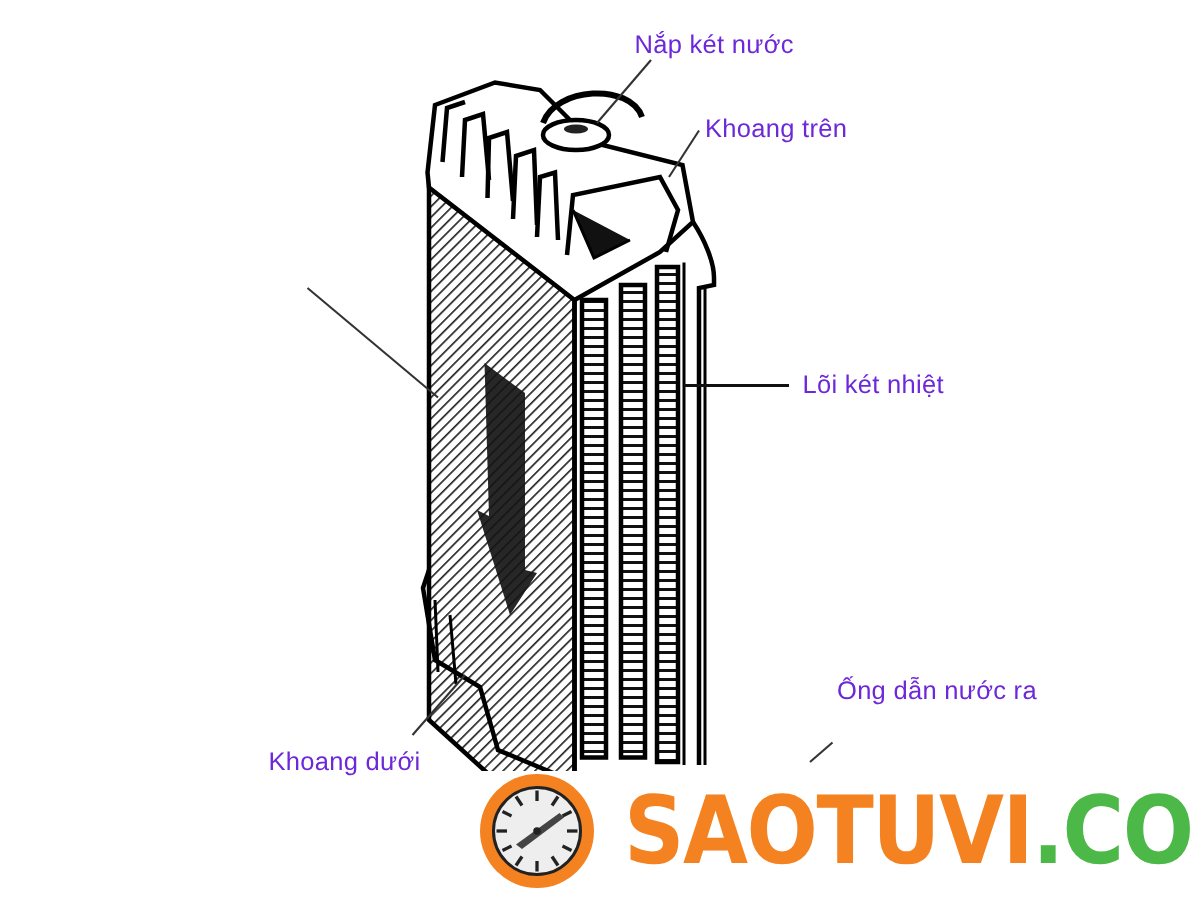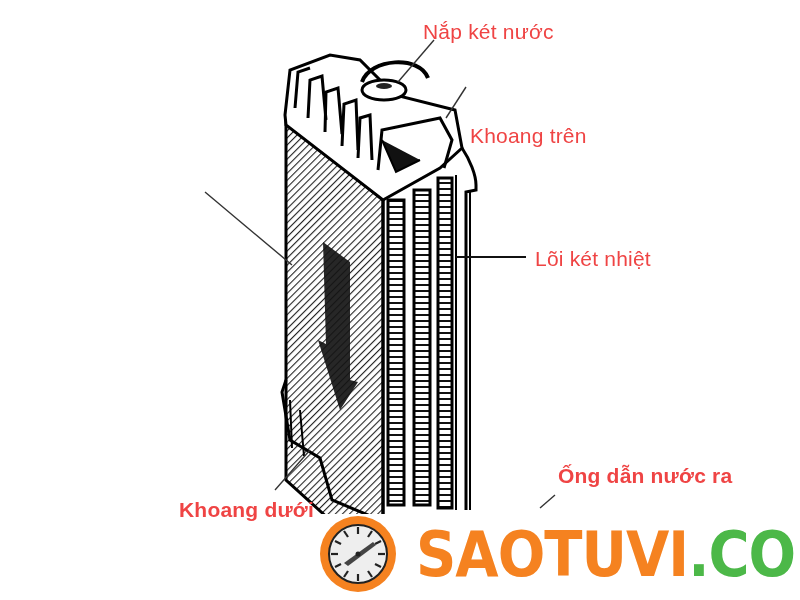--- a/index.html
+++ b/index.html
@@ -1,19 +1,19 @@
 <!DOCTYPE html>
 <html><head>
 <meta charset="utf-8">
 <style>
   html, body { margin: 0; padding: 0; background: #ffffff; }
   body { width: 800px; height: 600px; position: relative; overflow: hidden;
          font-family: "Liberation Sans", "DejaVu Sans", sans-serif; }
   .diagram { position: absolute; left: 0; top: 0; width: 800px; height: 600px; }
-  .label { position: absolute; font-size: 21px; color: #ef4444; white-space: nowrap; letter-spacing: 0.2px; }
+  .label { position: absolute; font-size: 17px; color: #6d28d9; white-space: nowrap; letter-spacing: 0.2px; }
   .logo { position: absolute; left: 318px; top: 514px; width: 482px; height: 86px; background: #ffffff; }
   .logo-text { position: absolute; left: 98px; top: 6px; font-family: "DejaVu Sans", sans-serif; font-weight: bold;
                font-size: 56px; letter-spacing: -1px; line-height: 70px; transform: scaleY(1.12); transform-origin: left center; }
   .logo-main { color: #f58220; }
   .logo-tld { color: #4cb848; }
 </style>
 </head>
 <body>
 
 <div class="diagram">
@@ -76,24 +76,24 @@
       <line x1="434" y1="40" x2="398" y2="82"></line>
       <line x1="466" y1="87" x2="446" y2="118"></line>
       <line x1="205" y1="192" x2="292" y2="265"></line>
       <line x1="456" y1="257" x2="526" y2="257" stroke="#111" stroke-width="2"></line>
       <line x1="275" y1="490" x2="310" y2="450"></line>
       <line x1="555" y1="495" x2="540" y2="508"></line>
     </g>
   </svg>
 
   <div class="label" style="left:423px; top:20px;">Nắp két nước</div>
-  <div class="label" style="left:470px; top:76px;margin-top:48px;">Khoang trên</div>
+  <div class="label" style="left:470px; top:76px;">Khoang trên</div>
   <div class="label" style="left:535px; top:247px;">Lõi két nhiệt</div>
-  <div class="label" style="left:179px; top:498px;font-weight:bold;">Khoang dưới</div>
-  <div class="label" style="left:558px; top:464px;font-weight:bold;">Ống dẫn nước ra</div>
+  <div class="label" style="left:179px; top:498px;">Khoang dưới</div>
+  <div class="label" style="left:558px; top:451px;">Ống dẫn nước ra</div>
 </div>
 
 <div class="logo">
   <svg width="90" height="86" viewBox="0 0 90 86" style="position:absolute;left:0;top:0;">
     <circle cx="40" cy="40" r="38" fill="#f58220"></circle>
     <circle cx="40" cy="40" r="29" fill="#eeeeee" stroke="#222" stroke-width="2"></circle>
     <g stroke="#222" stroke-width="2.2">
       <line x1="40" y1="13" x2="40" y2="20"></line>
       <line x1="40" y1="60" x2="40" y2="67"></line>
       <line x1="13" y1="40" x2="20" y2="40"></line>

